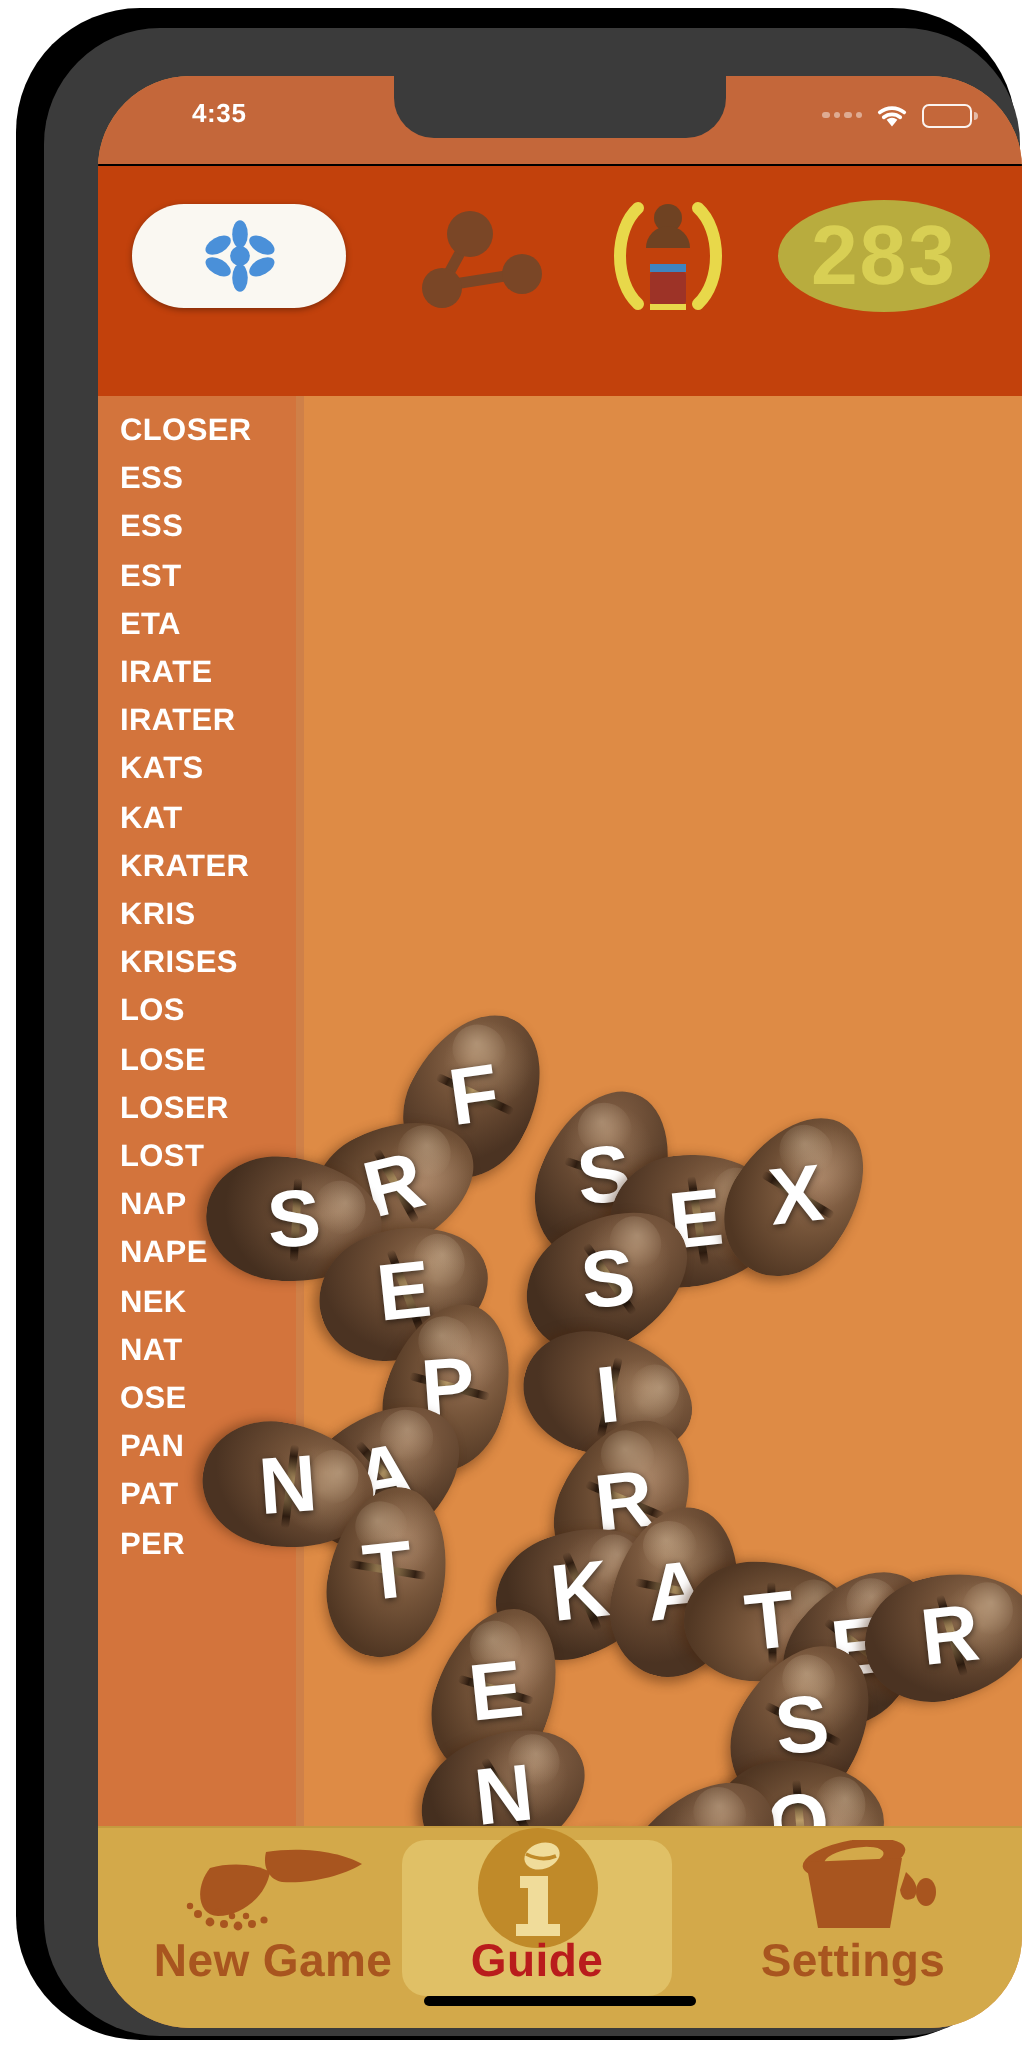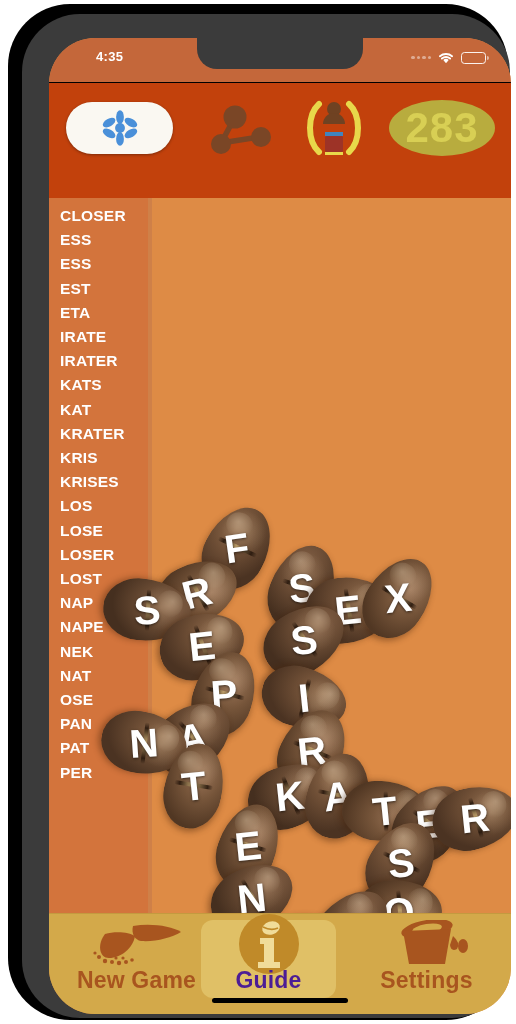--- a/index.html
+++ b/index.html
@@ -181,21 +181,21 @@
     position:absolute; top:6px; width:135px; height:78px;
     display:flex; flex-direction:column; align-items:center; justify-content:flex-end;
     padding-bottom:4px;
   }
   #tab-new-game{ left:8px;margin-left:12px; }
   #tab-guide{ left:152px; background:#e0c066; border-radius:12px; }
   #tab-settings{ left:310px; }
   .tab-label{
     color:#a8551f; font-size:23px; font-weight:bold; letter-spacing:.2px;
   }
-  #tab-guide .tab-label{ color:#4c1d95; }
+  #tab-guide .tab-label{ color:#b91c1c; }
   .tab-icon{ height:46px; display:flex; align-items:center; justify-content:center; }
   #home-indicator{
     position:absolute; left:50%; transform:translateX(-50%); bottom:11px;
     width:136px; height:5px; border-radius:3px; background:#000000;
   }
 </style>
 </head>
 <body>
 
 <div id="phone-frame">

